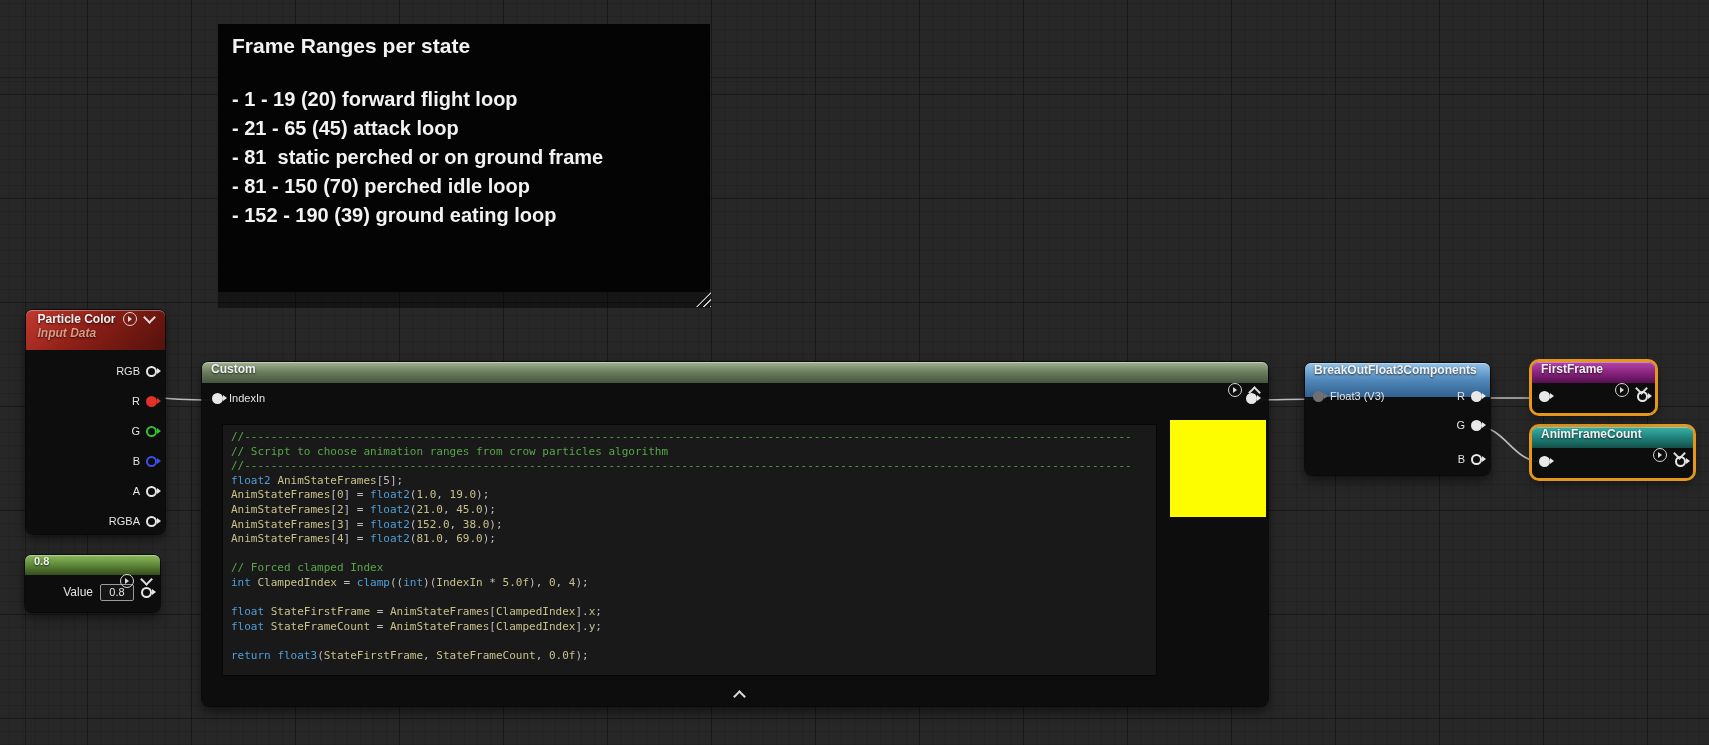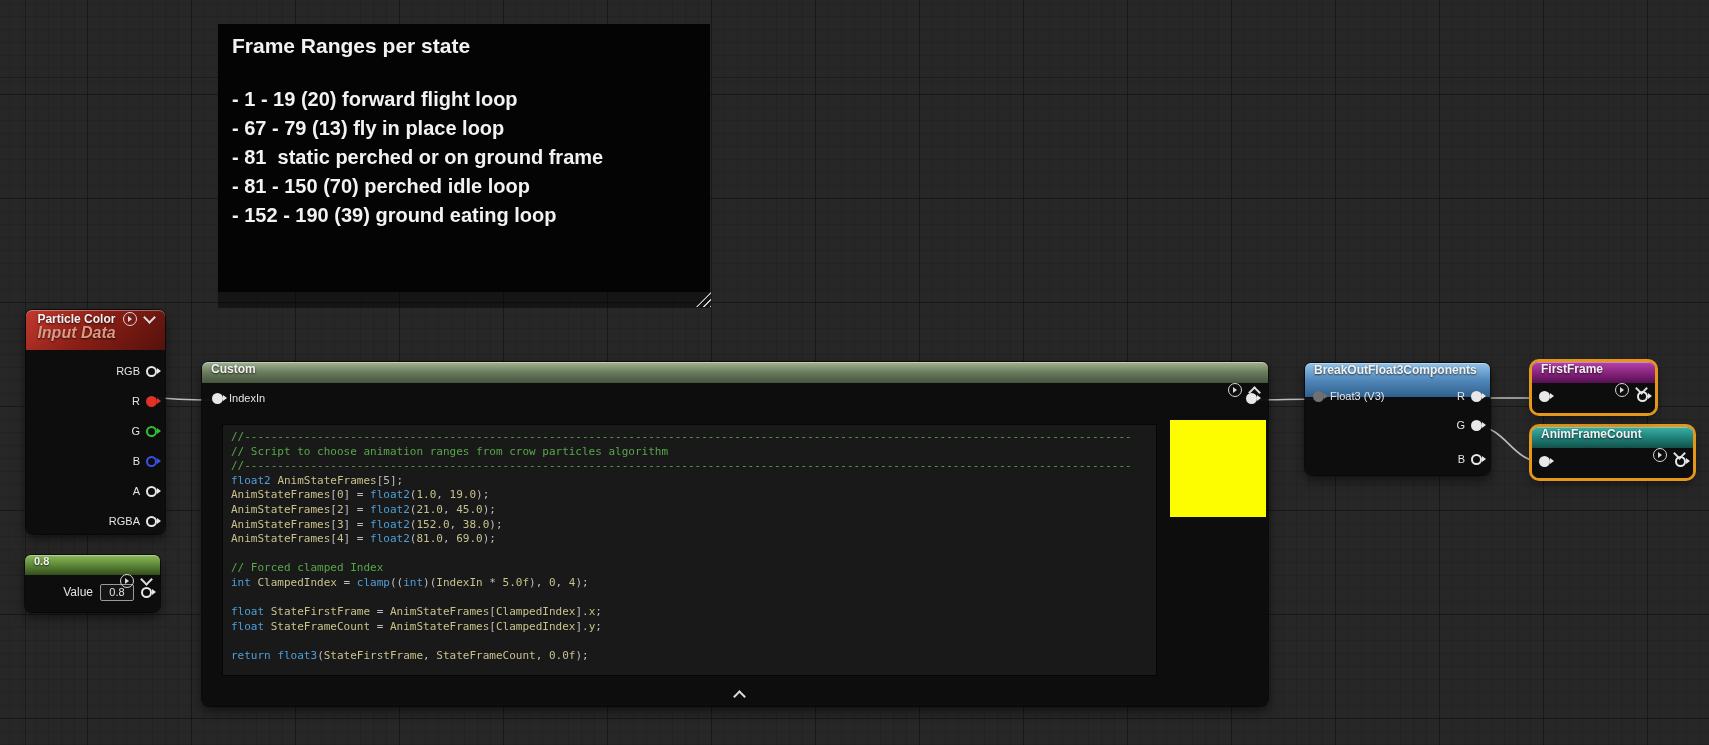--- a/index.html
+++ b/index.html
@@ -54,21 +54,21 @@
   .comment-line{font-size:20px;font-weight:bold;line-height:29px;white-space:pre;}
   .comment-footer{position:absolute;left:218px;top:292px;width:492px;height:16px;background:rgba(0,0,0,0.45);}
   .resize-handle{position:absolute;left:696px;top:292px;width:15px;height:15px;
        background:repeating-linear-gradient(135deg,#cfcfcf 0 1.5px,transparent 1.5px 5px);
        clip-path:polygon(100% 0,100% 100%,0 100%);}
   
   .particle-node{left:26px;top:310px;width:139px;height:224px;}
   .particle-header{height:36px;background:linear-gradient(135deg,#c23a2e 0%,#8c1f17 45%,#55110c 100%);
        flex-wrap:wrap;align-content:center;padding-top:2px;padding-bottom:2px;}
   .particle-header .title-wrap{display:flex;flex-direction:column;line-height:14px;}
-  .particle-sub{font-size:16px;font-style:italic;font-weight:bold;color:#d89a84;}
+  .particle-sub{font-size:12px;font-style:italic;font-weight:bold;color:#d89a84;}
   .particle-pins{padding:6px 8px 0 0;display:flex;flex-direction:column;}
   .particle-pins .pin-row{height:30px;}
   
   .const-node{left:25px;top:555px;width:135px;height:57px;}
   .const-header{height:20px;background:linear-gradient(to bottom,#8dbb5c 0%,#5a8336 55%,#344d1d 100%);font-size:11px;}
   .const-body{display:flex;align-items:center;justify-content:flex-end;gap:7px;height:34px;padding:0 8px;font-size:12px;}
   .value-box{border:1px solid #9a9a9a;border-radius:2px;padding:0 4px;font-size:11px;line-height:15px;min-width:24px;text-align:center;background:#151515;}
   
   .custom-node{left:202px;top:362px;width:1066px;height:344px;}
   .custom-header{height:21px;background:linear-gradient(to bottom,#a3b593 0%,#6d8060 45%,#46543e 100%);}
@@ -114,21 +114,21 @@
   <svg class="wires">
     <path class="wire" d="M152 397 C175 400 195 400 213 400"></path>
     <path class="wire" d="M1252 400 C1272 400 1298 399 1318 399"></path>
     <path class="wire" d="M1478 398 C1500 398 1522 398 1543 398"></path>
     <path class="wire" d="M1478 427 C1506 427 1512 462 1543 462"></path>
   </svg>
 
   <div class="comment-box">
     <div class="comment-title">Frame Ranges per state</div>
     <div class="comment-line">- 1 - 19 (20) forward flight loop</div>
-    <div class="comment-line">- 67 - 79 (13) fly in place loop</div>
+    <div class="comment-line">- 21 - 65 (45) attack loop</div>
     <div class="comment-line">- 81  static perched or on ground frame</div>
     <div class="comment-line">- 81 - 150 (70) perched idle loop</div>
     <div class="comment-line">- 152 - 190 (39) ground eating loop</div>
   </div>
   <div class="comment-footer"></div>
   <div class="resize-handle"></div>
 
   <div class="node particle-node">
     <div class="node-header particle-header">
       <div class="title-wrap">

